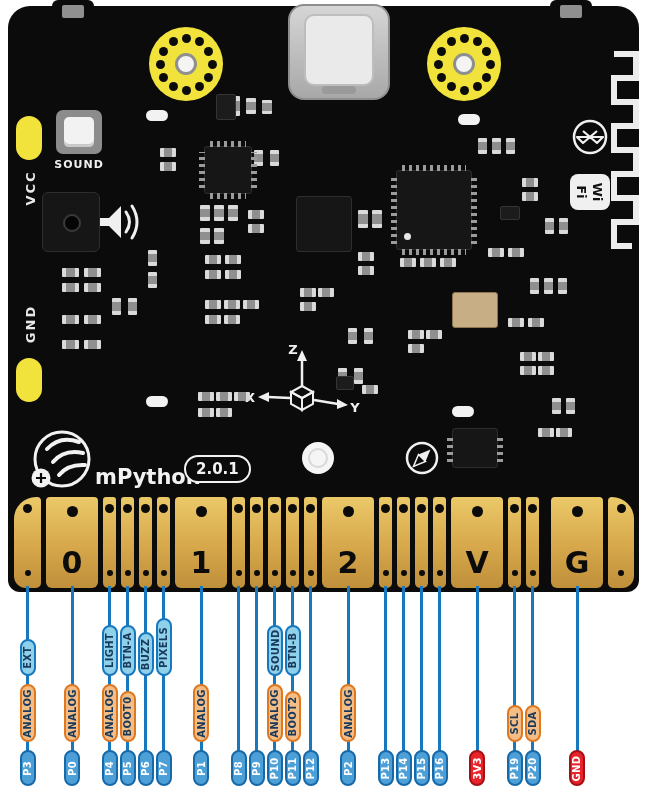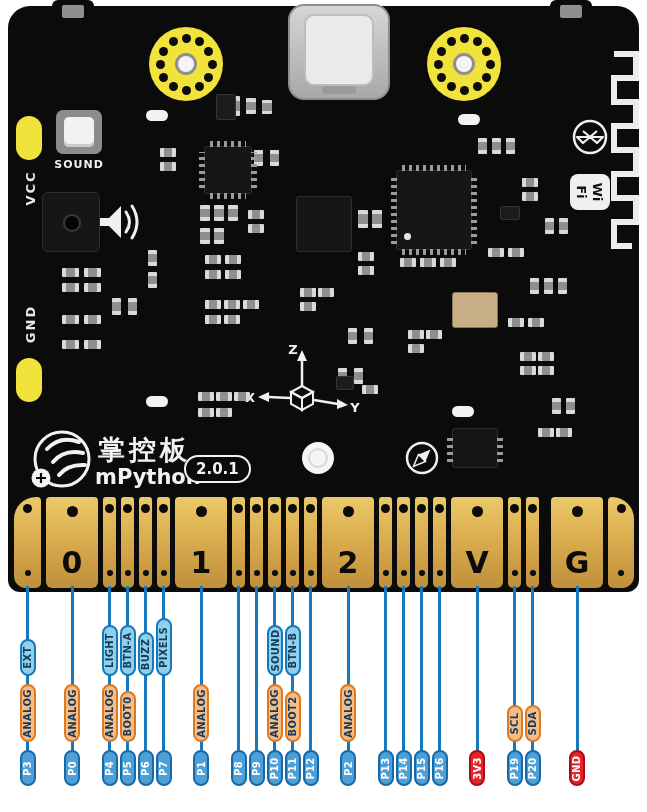--- a/index.html
+++ b/index.html
@@ -102,21 +102,20 @@
 
   <div class="yellow-pad" style="top:116px"></div>
   <div class="yellow-pad" style="top:358px"></div>
   <div class="vtext" style="left:4px; top:180px">VCC</div>
   <div class="vtext" style="left:4px; top:316px">GND</div>
 
   <div class="buzzer">
     <div class="buzzer-core"></div>
   </div>
 
-  <div class="logo-cn">掌控板</div>
   <div class="logo-en">mPython</div>
   <div class="version-badge">2.0.1</div>
 
   <svg id="overlay" width="647" height="812" viewBox="0 0 647 812">
 
     <g>
       <path d="M614 54 H636 V78 H614 V102 H636 V126 H614 V150 H636 V174 H614 V198 H636 V222 H614 V246 H632" stroke="#ECECEC" stroke-width="6" fill="none"></path>
     </g>
 
     <g transform="rotate(90 590 137)">

